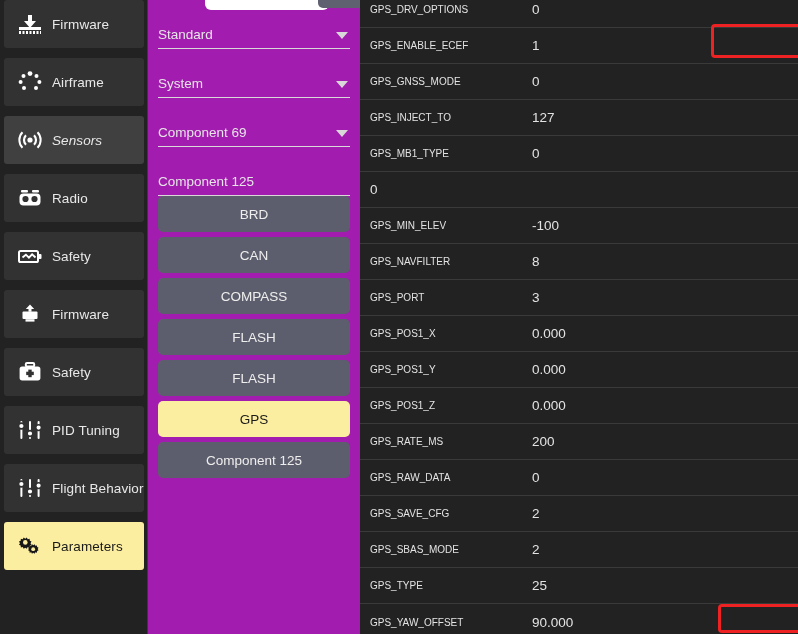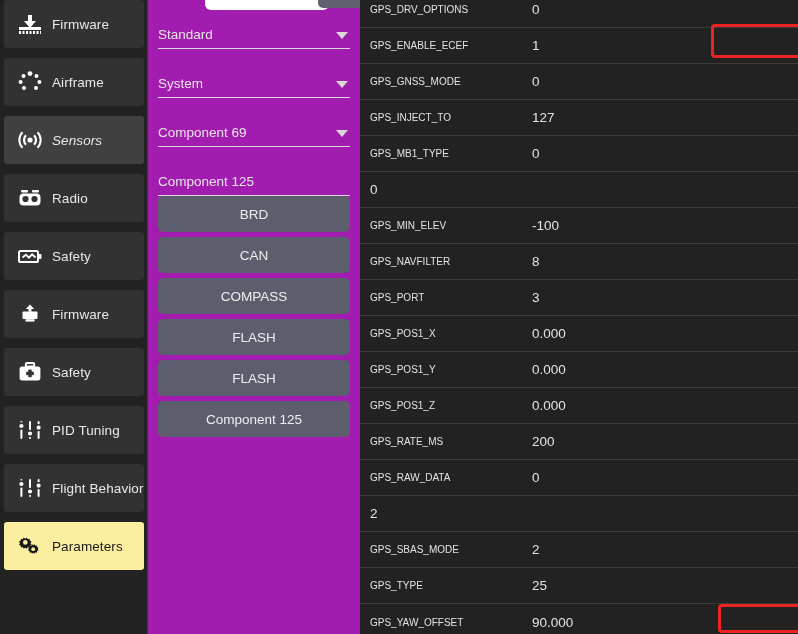--- a/index.html
+++ b/index.html
@@ -324,20 +324,21 @@
         <div class="dropdown">
           <span class="dd-label">Component 125</span>
         </div>
       </div>
     <div id="groupbuttons">
         <button class="grp-btn">BRD</button>
         <button class="grp-btn">CAN</button>
         <button class="grp-btn">COMPASS</button>
         <button class="grp-btn">FLASH</button>
         <button class="grp-btn">FLASH</button>
+        <button class="grp-btn selected">GPS</button>
         <button class="grp-btn">Component 125</button>
       </div>
   </div>
 
   <div class="paramcol">
     <div class="param-scroll" id="paramrows">
         <div class="param-row">
           <span class="p-name">GPS_DRV_OPTIONS</span>
           <span class="p-value">0</span>
         </div>
@@ -386,20 +387,21 @@
         </div>
         <div class="param-row">
           <span class="p-name">GPS_RATE_MS</span>
           <span class="p-value">200</span>
         </div>
         <div class="param-row">
           <span class="p-name">GPS_RAW_DATA</span>
           <span class="p-value">0</span>
         </div>
         <div class="param-row">
+          <span class="p-name">GPS_SAVE_CFG</span>
           <span class="p-value">2</span>
         </div>
         <div class="param-row">
           <span class="p-name">GPS_SBAS_MODE</span>
           <span class="p-value">2</span>
         </div>
         <div class="param-row">
           <span class="p-name">GPS_TYPE</span>
           <span class="p-value">25</span>
         </div>

